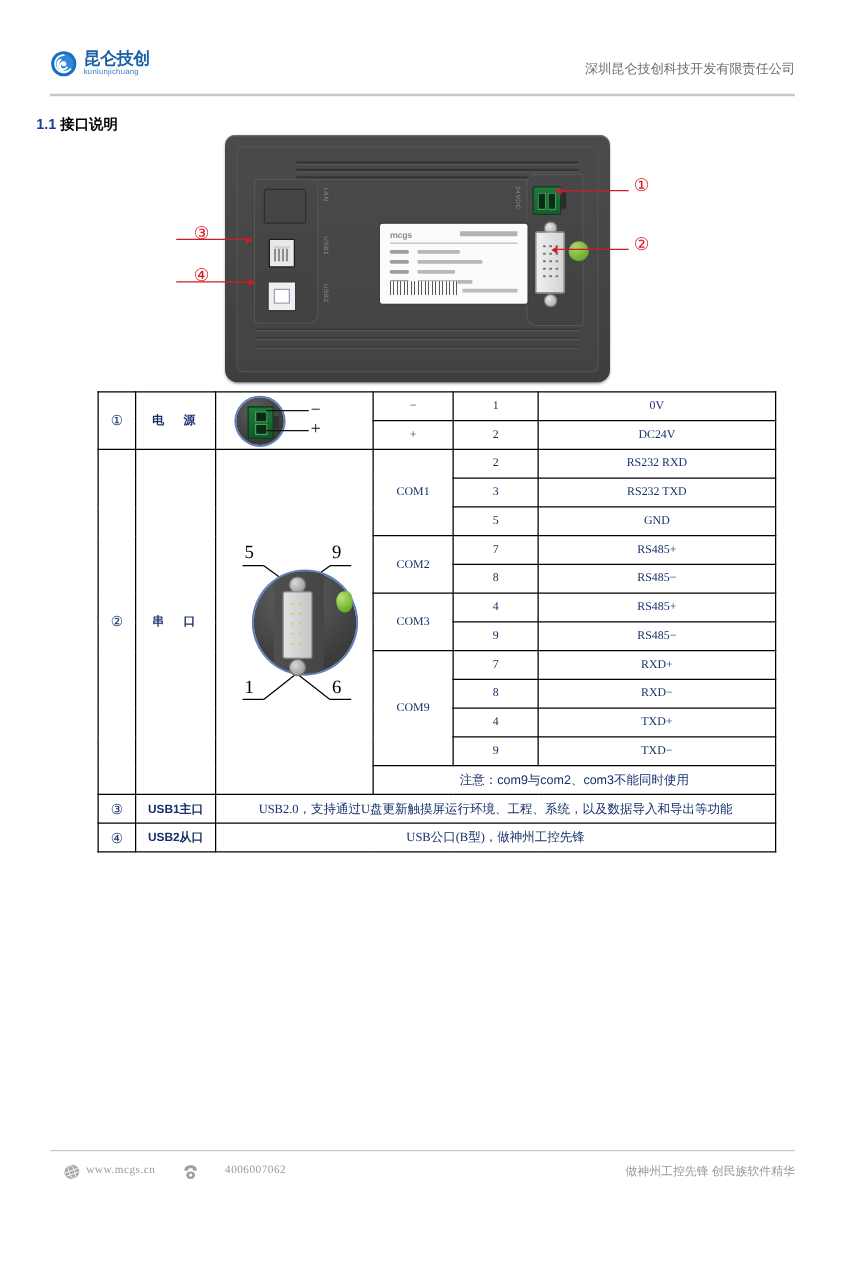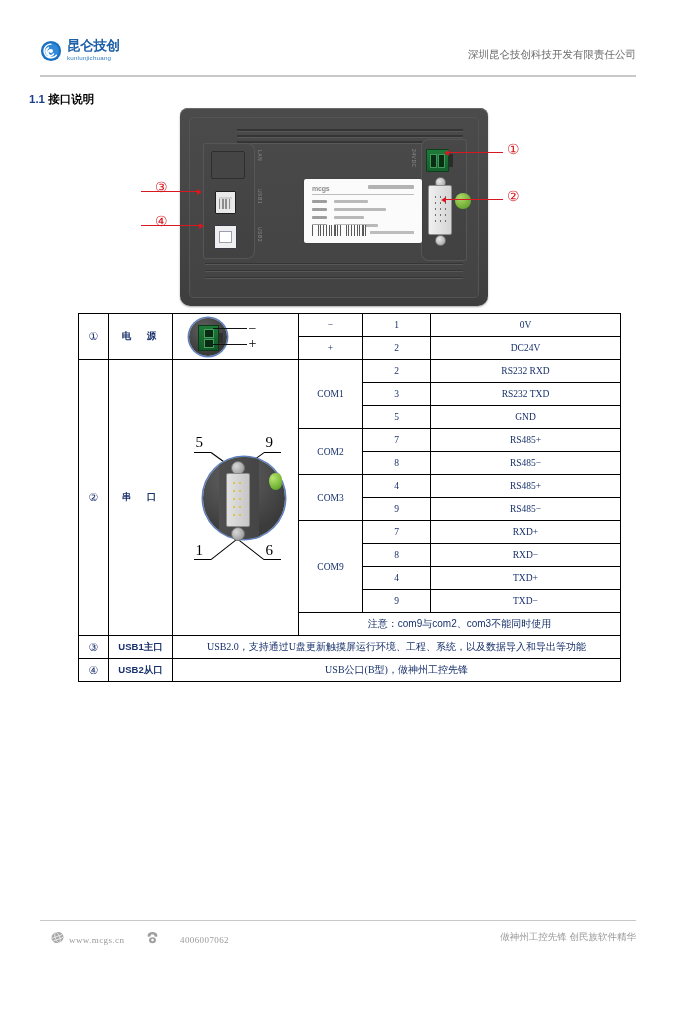--- a/index.html
+++ b/index.html
@@ -44,21 +44,21 @@
     height: 22px;
     flex: none;
   }
   .logo-text {
     display: flex;
     flex-direction: column;
     line-height: 1;
     padding-bottom: 1px;
   }
   .logo-cn {
-    font-family: Liberation Mono, monospace;
+    font-family: Liberation Serif, serif;
     font-weight: bold;
     font-size: 13.5px;
     color: #1b5fa8;
     letter-spacing: -0.3px;
     white-space: nowrap;
   }
   .logo-en {
     font-family: "Liberation Sans", "DejaVu Sans", sans-serif;
     font-size: 6.2px;
     color: #2f7dc4;
@@ -625,21 +625,21 @@
   .footer {
     position: absolute;
     left: 40px;
     top: 928px;
     width: 596px;
     height: 24px;
   }
   .footer-item {
     position: absolute;
     display: flex;
-    align-items: flex-end;
+    align-items: flex-start;
     gap: 4px;
     font-family: "Liberation Serif", "DejaVu Serif", serif;
     font-size: 9px;
     color: #9a9a9a;
     letter-spacing: 0.4px;
     white-space: nowrap;
   }
   .footer-web { left: 10px; top: 2px; }
   .footer-tel { left: 105px; top: 2px; gap: 20px; }
   .footer-slogan {

